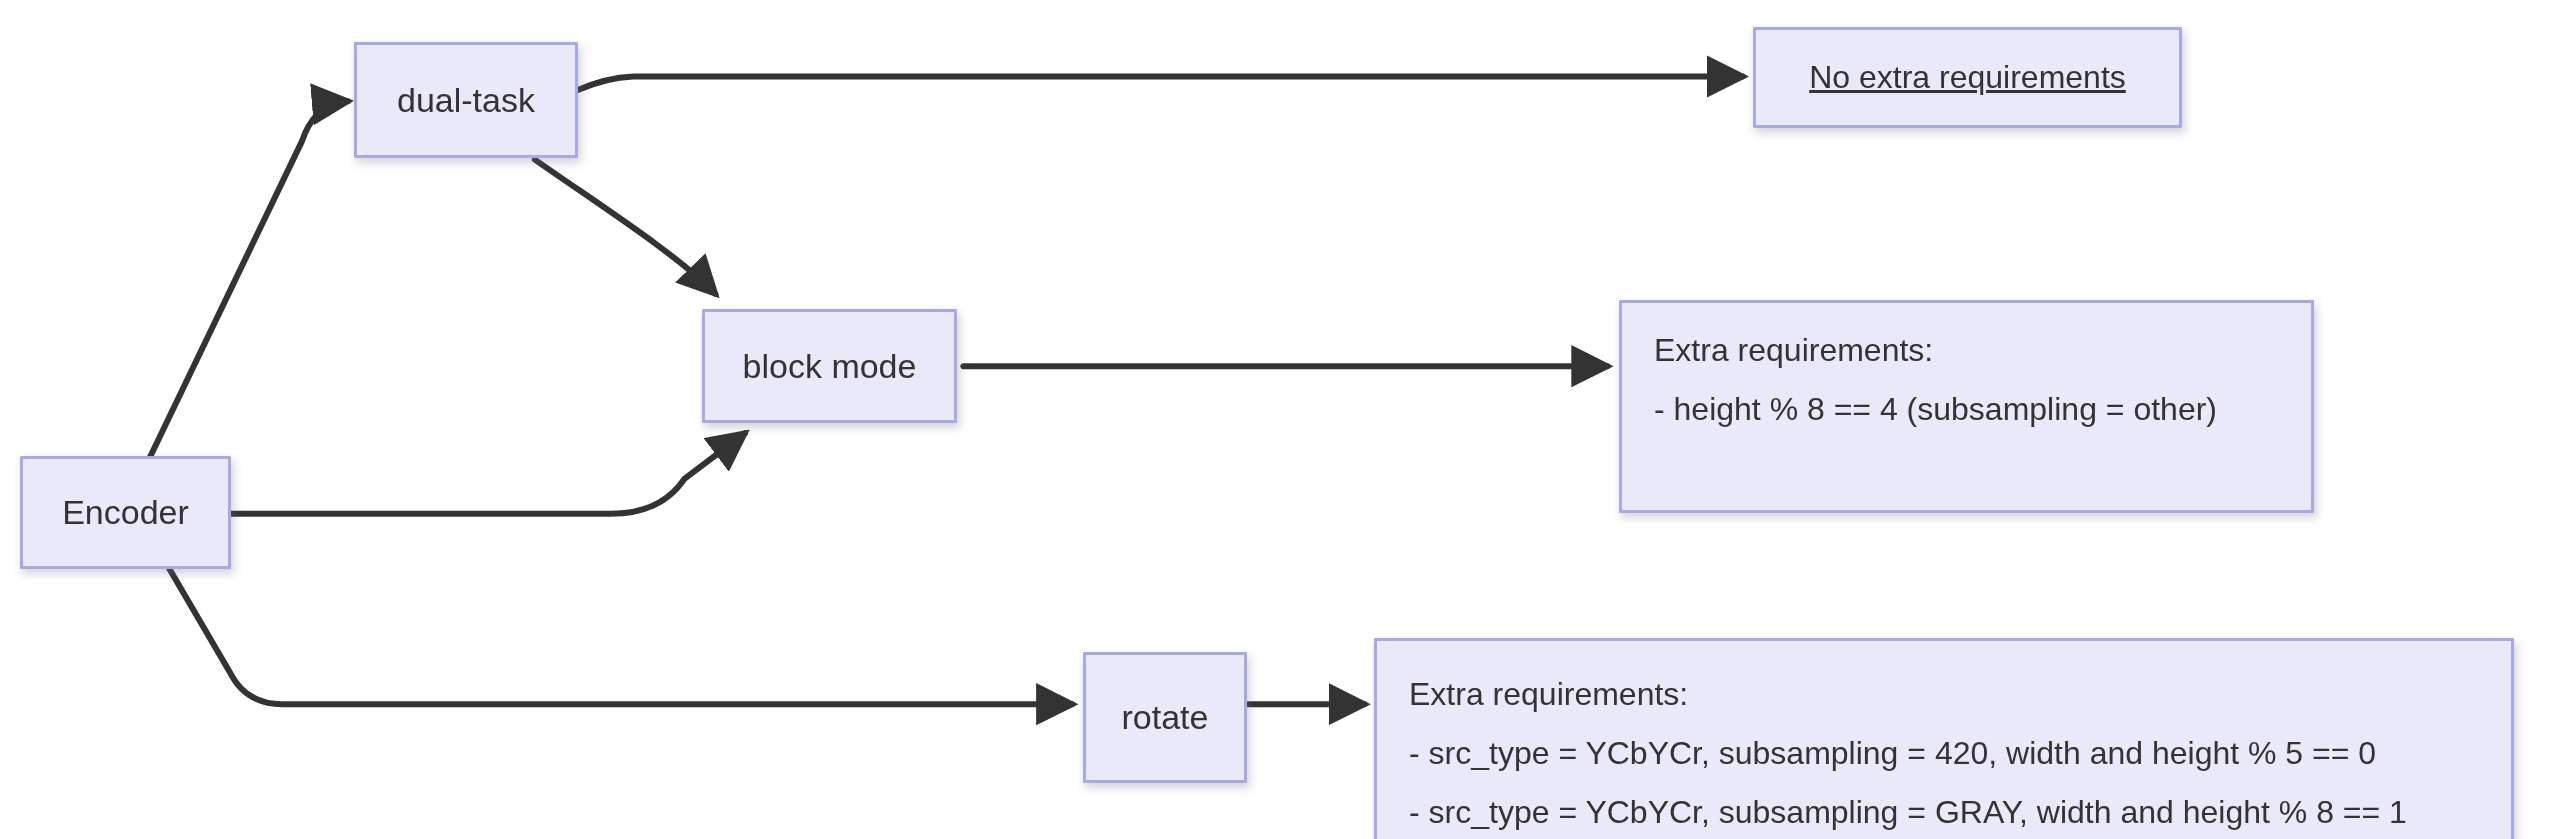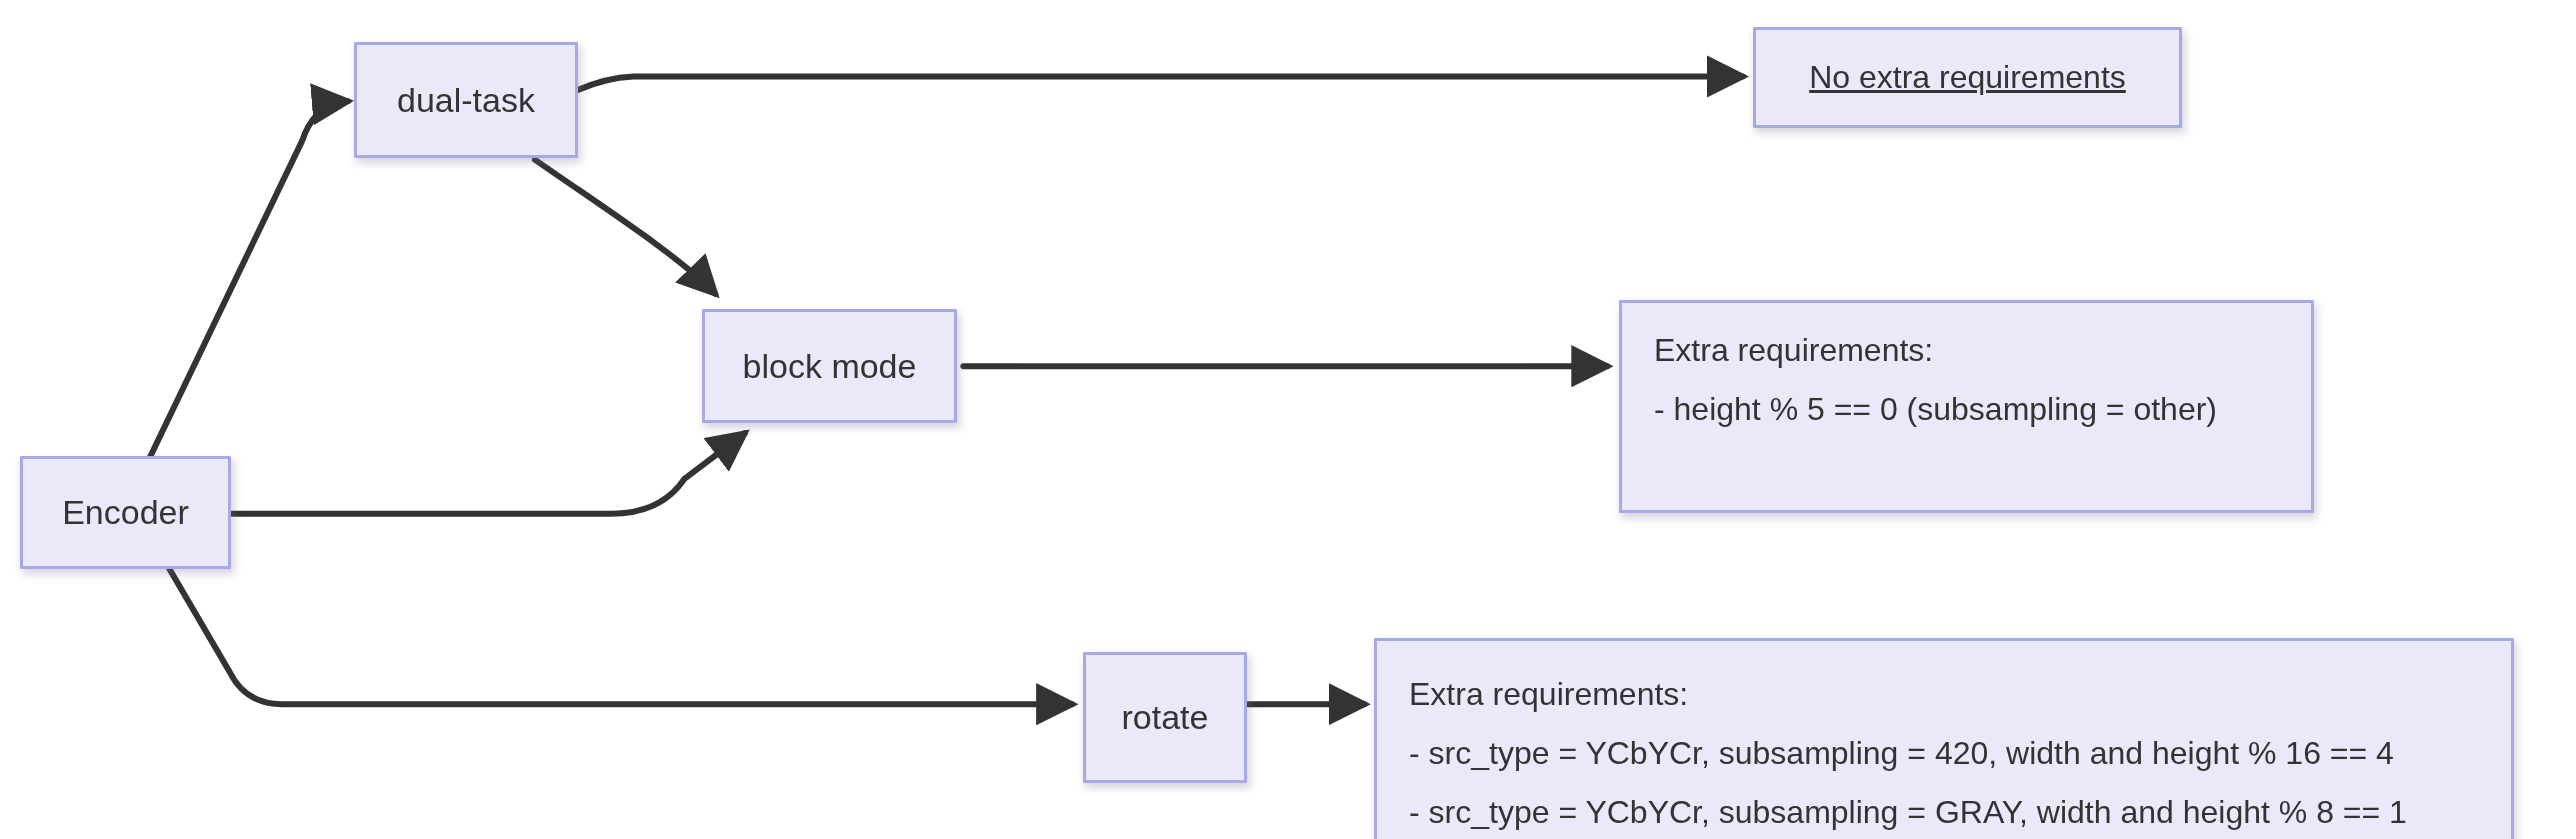--- a/index.html
+++ b/index.html
@@ -92,23 +92,23 @@
   <div class="node n-rotate">
     <span>rotate</span>
   </div>
 
   <div class="node n-noextra">
     <span>No extra requirements</span>
   </div>
 
   <div class="node box n-blockreqs">
     <div class="line">Extra requirements:</div>
-    <div class="line">- height % 5 == 0 (subsampling = other)</div>
+    <div class="line">- height % 8 == 4 (subsampling = other)</div>
   </div>
 
   <div class="node box n-rotatereqs">
     <div class="line">Extra requirements:</div>
-    <div class="line">- src_type = YCbYCr, subsampling = 420, width and height % 16 == 4</div>
+    <div class="line">- src_type = YCbYCr, subsampling = 420, width and height % 5 == 0</div>
     <div class="line">- src_type = YCbYCr, subsampling = GRAY, width and height % 8 == 1</div>
   </div>
 
 </div>
 
 
 </body></html>

